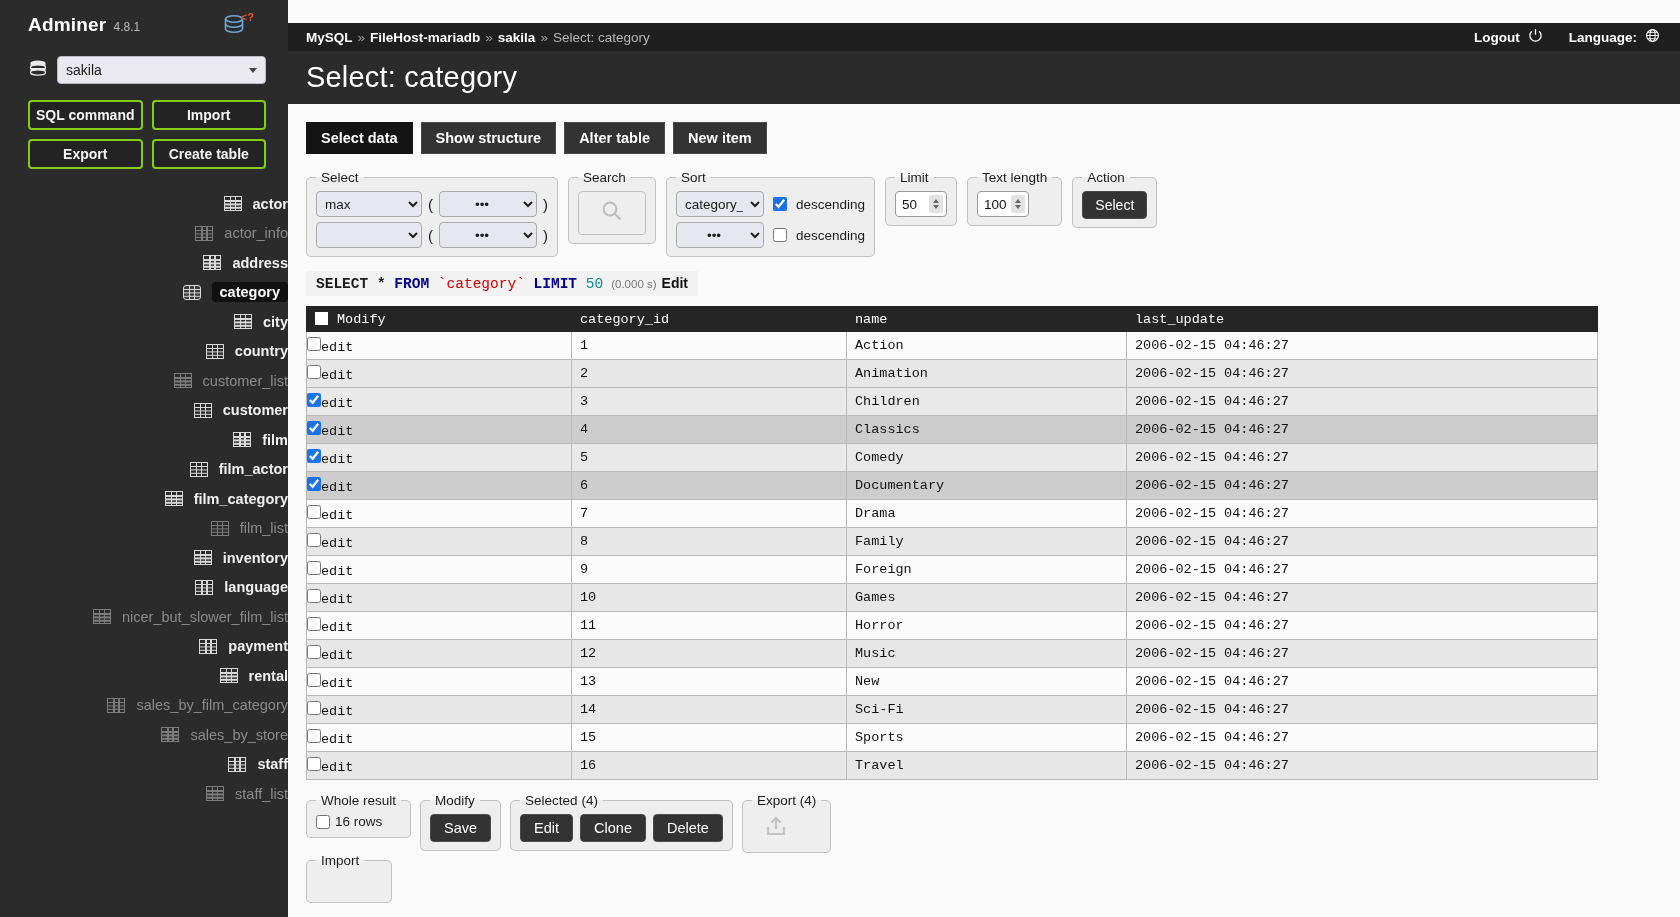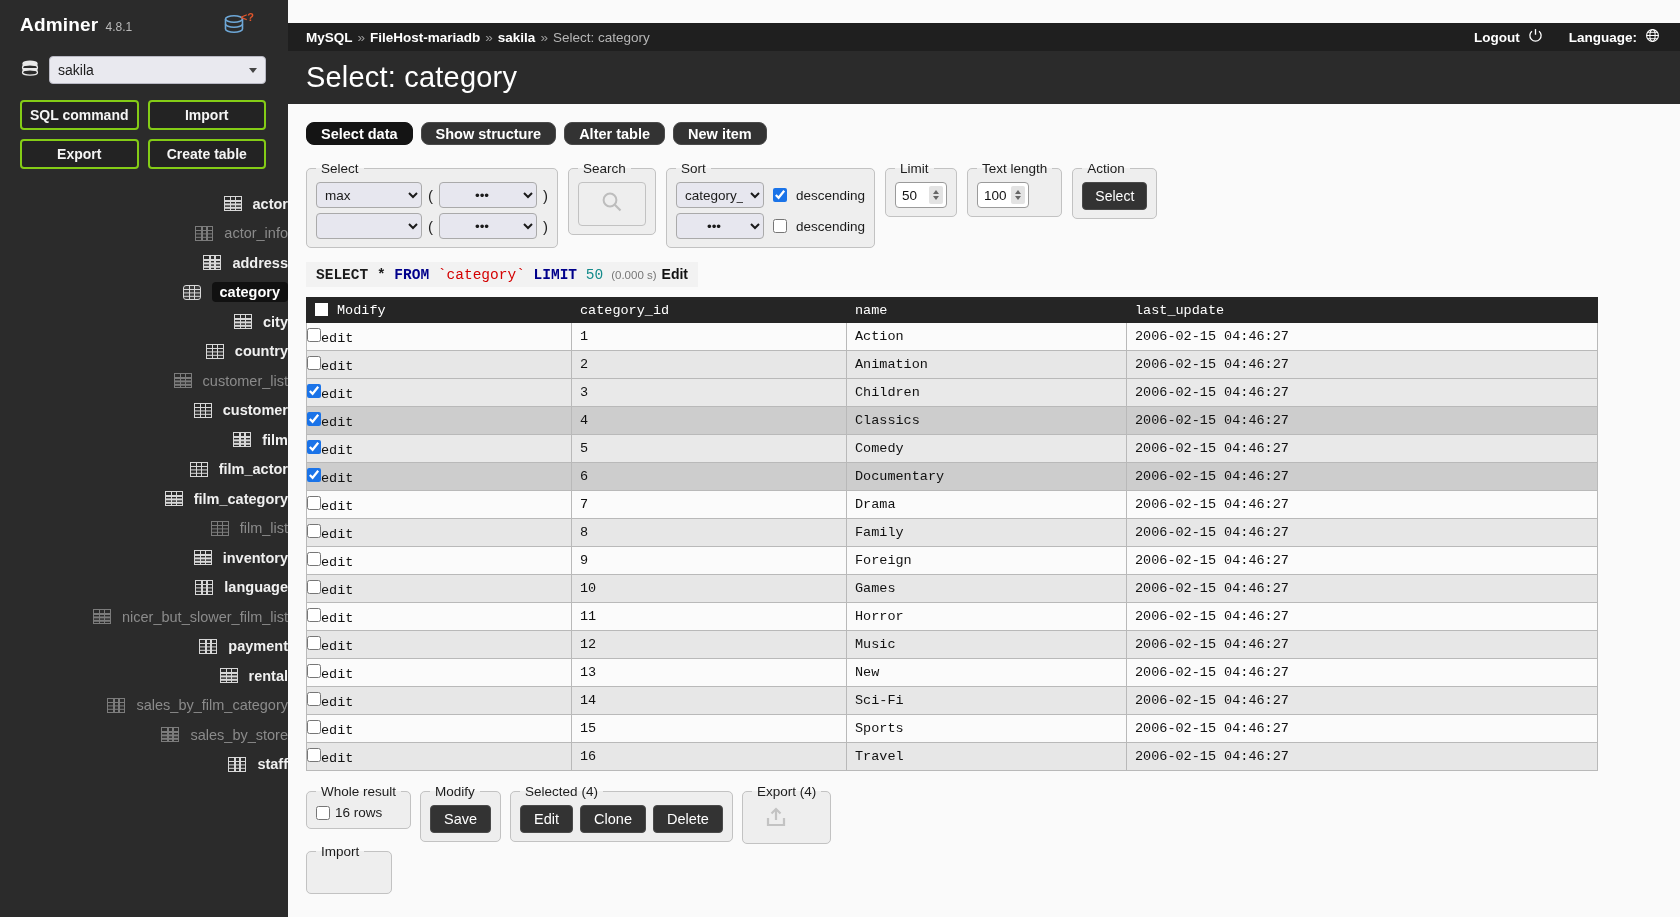--- a/index.html
+++ b/index.html
@@ -15,20 +15,21 @@
 
   
   #sidebar {
     width: 288px;
     min-width: 288px;
     height: 917px;
     background: #2b2b2b;
     color: #f2f2f2;
     position: relative;
     overflow: hidden;
+    padding-left: 8px;
   }
   .brand {
     display: flex; align-items: baseline;
     padding: 14px 0 0 20px;
     height: 44px;
   }
   .brand-name { font-size: 19px; font-weight: bold; letter-spacing: .2px; color:#fff; }
   .brand-version { font-size: 12px; margin-left: 7px; color:#b9b9b9; }
   .brand-logo {
     position: absolute; right: 38px; top: 14px;
@@ -131,22 +132,22 @@
   .logout { display:flex; align-items:center; gap:8px; color:#fff; font-weight:bold; font-size:13.5px; cursor:pointer;}
   .lang { display:flex; align-items:center; gap:8px; color:#fff; font-weight:bold; font-size:13.5px; cursor:pointer;}
 
   .h1-bar { background:#2b2b2b; height:53px; display:flex; align-items:center; padding-left:18px; }
   .h1 { color:#fff; font-size:29px; font-weight:normal; letter-spacing:.2px; }
 
   .content { padding: 18px 0 0 18px; }
 
   .tabrow { display:flex; gap:8px; margin-bottom:16px; }
   .tabbtn {
-    background:#333; color:#fff; border:1px solid #4a4a4a; border-radius:8px;
-    font-size:14.5px; font-weight:bold; height:23px; padding:0 14px;
+    background:#333; color:#fff; border:1px solid #4a4a4a; border-radius:0;
+    font-size:14.5px; font-weight:bold; height:32px; padding:0 14px;
     display:flex;align-items:center; cursor:pointer;
   }
   .tabbtn.sel { background:#141414; border-color:#141414; }
 
   .fieldsets { display:flex; align-items:flex-start; gap:10px; }
   fieldset.fs {
     border: 1px solid #c2c2c2;
     border-radius: 5px;
     background: #eeeeee;
     margin: 0; padding: 6px 9px 8px 9px;
@@ -365,20 +366,24 @@
         <span class="tlabel">sales_by_film_category</span>
       </div>
       <div class="tbl-item view">
         <span class="tico"></span>
         <span class="tlabel">sales_by_store</span>
       </div>
       <div class="tbl-item">
         <span class="tico"></span>
         <span class="tlabel">staff</span>
       </div>
+      <div class="tbl-item view">
+        <span class="tico"></span>
+        <span class="tlabel">staff_list</span>
+      </div>
     </div>
 </div>
 
 <div id="main">
 
   <div class="topbar">
     <span class="crumb-link">MySQL</span>
     <span class="crumb-sep">»</span>
     <span class="crumb-link">FileHost-mariadb</span>
     <span class="crumb-sep">»</span>

